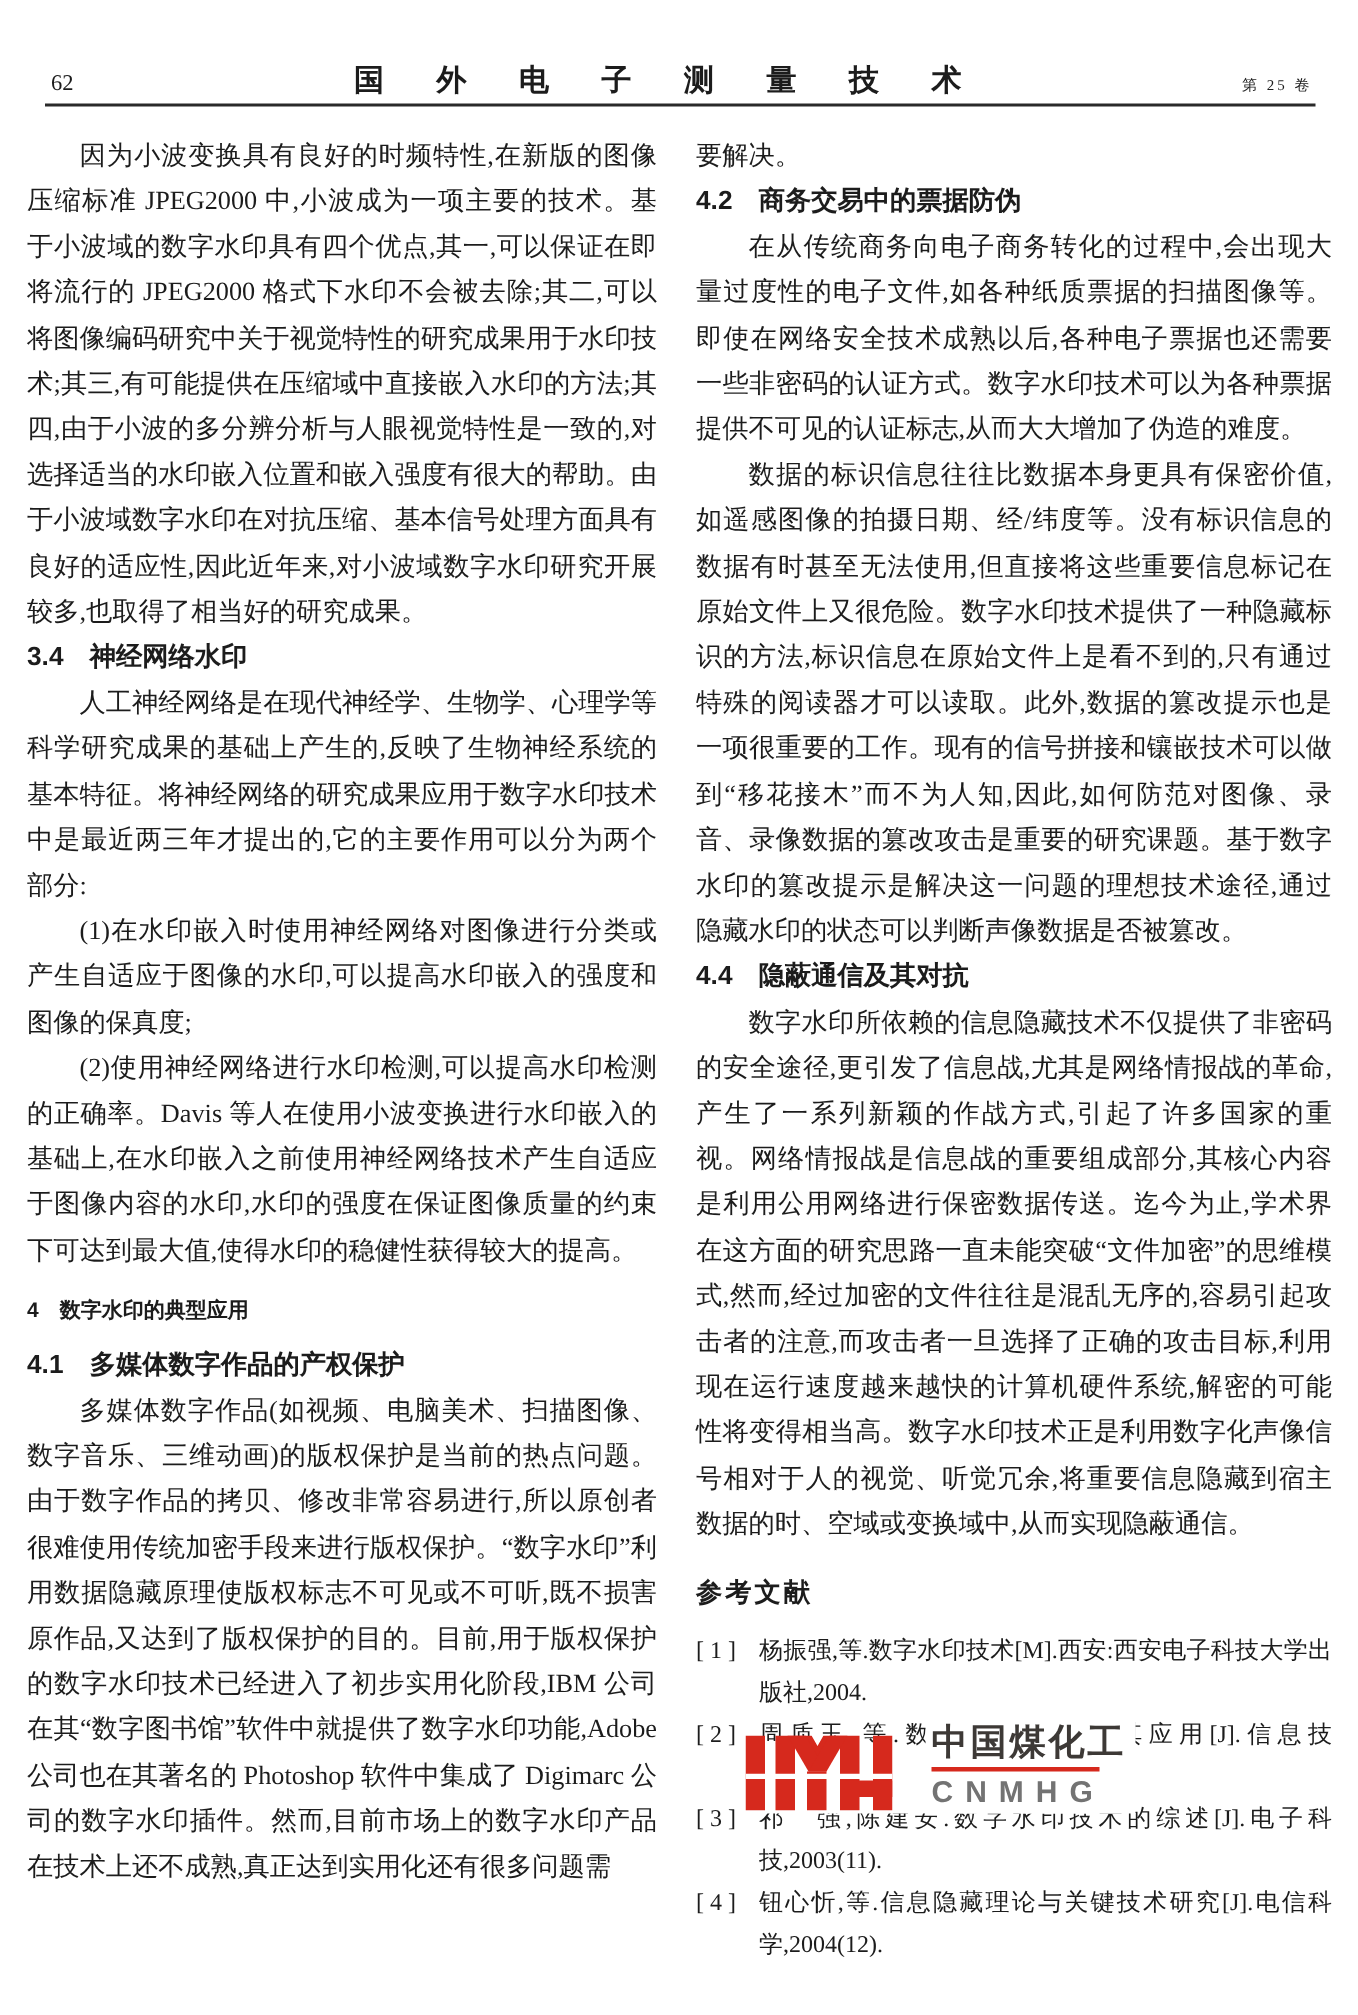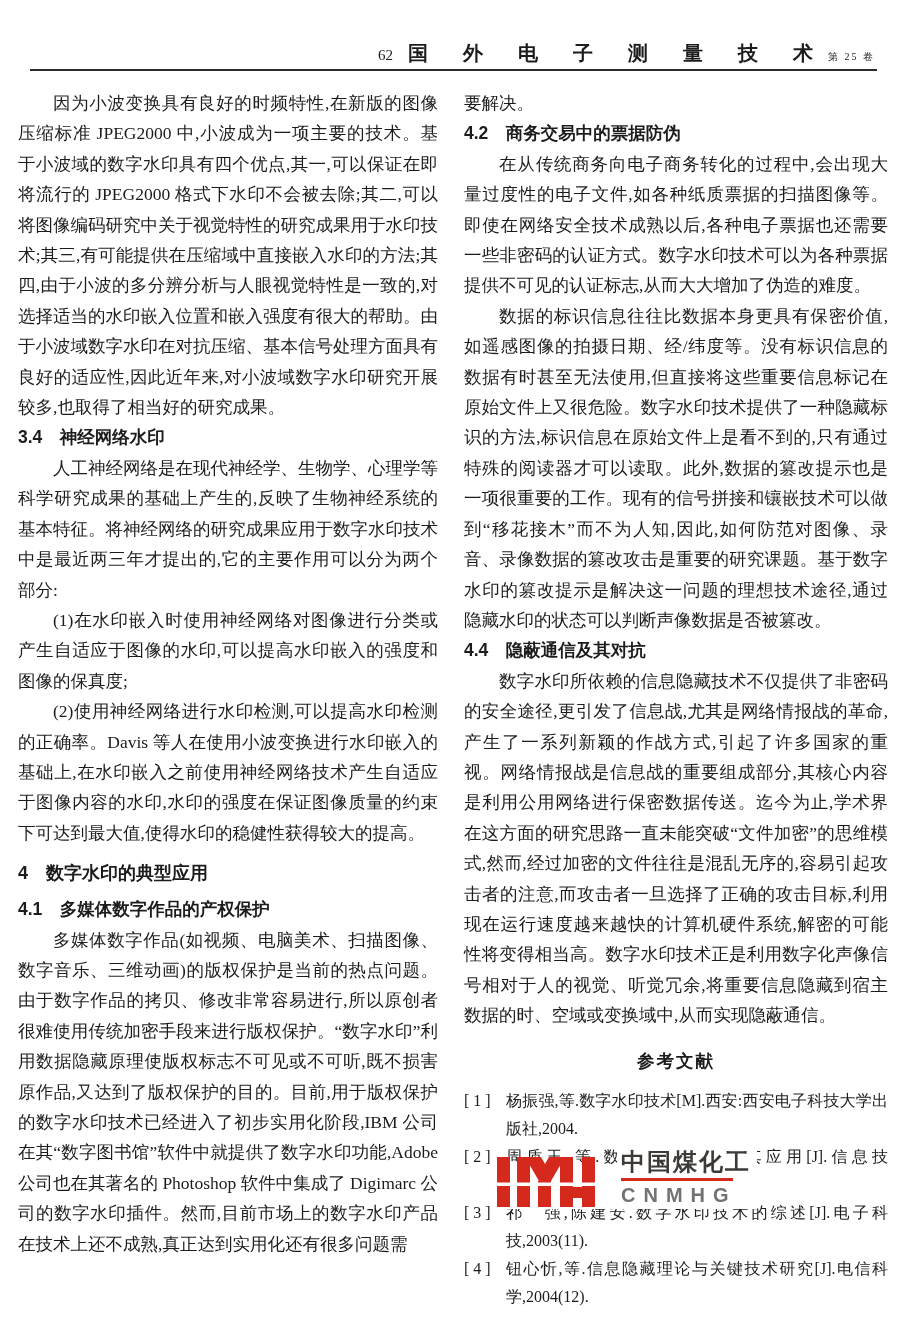--- a/index.html
+++ b/index.html
@@ -2,45 +2,45 @@
 <html><head>
 <meta charset="utf-8">
 <style>
   html,body{margin:0;padding:0;}
   body{
     width:905px;height:1343px;background:#ffffff;position:relative;overflow:hidden;
     font-family:"Liberation Serif","DejaVu Serif",serif;color:#1c1c1c;
   }
   .page-header{
     position:absolute;top:40px;left:34px;right:30px;
-    display:flex;justify-content:flex-end;align-items:baseline;
+    display:flex;justify-content:space-between;align-items:baseline;
     font-size:15px;
   }
   .journal-title{letter-spacing:15px;font-size:20px;font-weight:600;text-indent:15px;}
   .volume-label{letter-spacing:2px;font-size:10px;}
   .header-rule{position:absolute;top:69px;left:30px;right:28px;border-top:2px solid #2a2a2a;}
   .col{
     position:absolute;top:88px;
     font-size:17.5px;line-height:30.4px;
     text-align:justify;text-justify:inter-ideograph;
   }
   .col-left{left:18px;width:420px;}
   .col-right{left:464px;width:424px;}
   .p{margin:0;text-indent:2em;}
   .p.noindent{text-indent:0;}
   .h3{
     margin:0;font-size:17.5px;font-weight:700;text-align:left;
     font-family:"Liberation Sans","DejaVu Sans",sans-serif;line-height:30.4px;
   }
   .h2{
-    margin:9px 0 5px 0;font-size:18px;font-weight:700;text-align:left;
+    margin:9px 0 5px 0;font-size:14px;font-weight:700;text-align:left;
     font-family:"Liberation Sans","DejaVu Sans",sans-serif;line-height:32px;
   }
   .refs-title{
-    text-align:center;font-weight:700;font-size:17.5px;margin:15px 0 11px 0;
+    font-weight:700;font-size:17.5px;margin:15px 0 11px 0;
     font-family:"Liberation Sans","DejaVu Sans",sans-serif;letter-spacing:2px;
   }
   .ref{display:flex;font-size:16px;line-height:28px;margin:0;}
   .ref .marker{flex:0 0 42px;white-space:nowrap;}
   .ref .rtext{flex:1;text-align:justify;text-justify:inter-ideograph;}
   
   .wm-patch{position:absolute;left:492px;top:1176px;width:258px;height:33px;background:#ffffff;}
   .watermark{position:absolute;left:497px;top:1145px;width:268px;height:66px;font-weight:bold;}
   .wm-glyph{position:absolute;left:0;top:12px;}
   .wm-text{position:absolute;left:120px;top:0;background:#ffffff;padding:2px 6px 2px 4px;}

